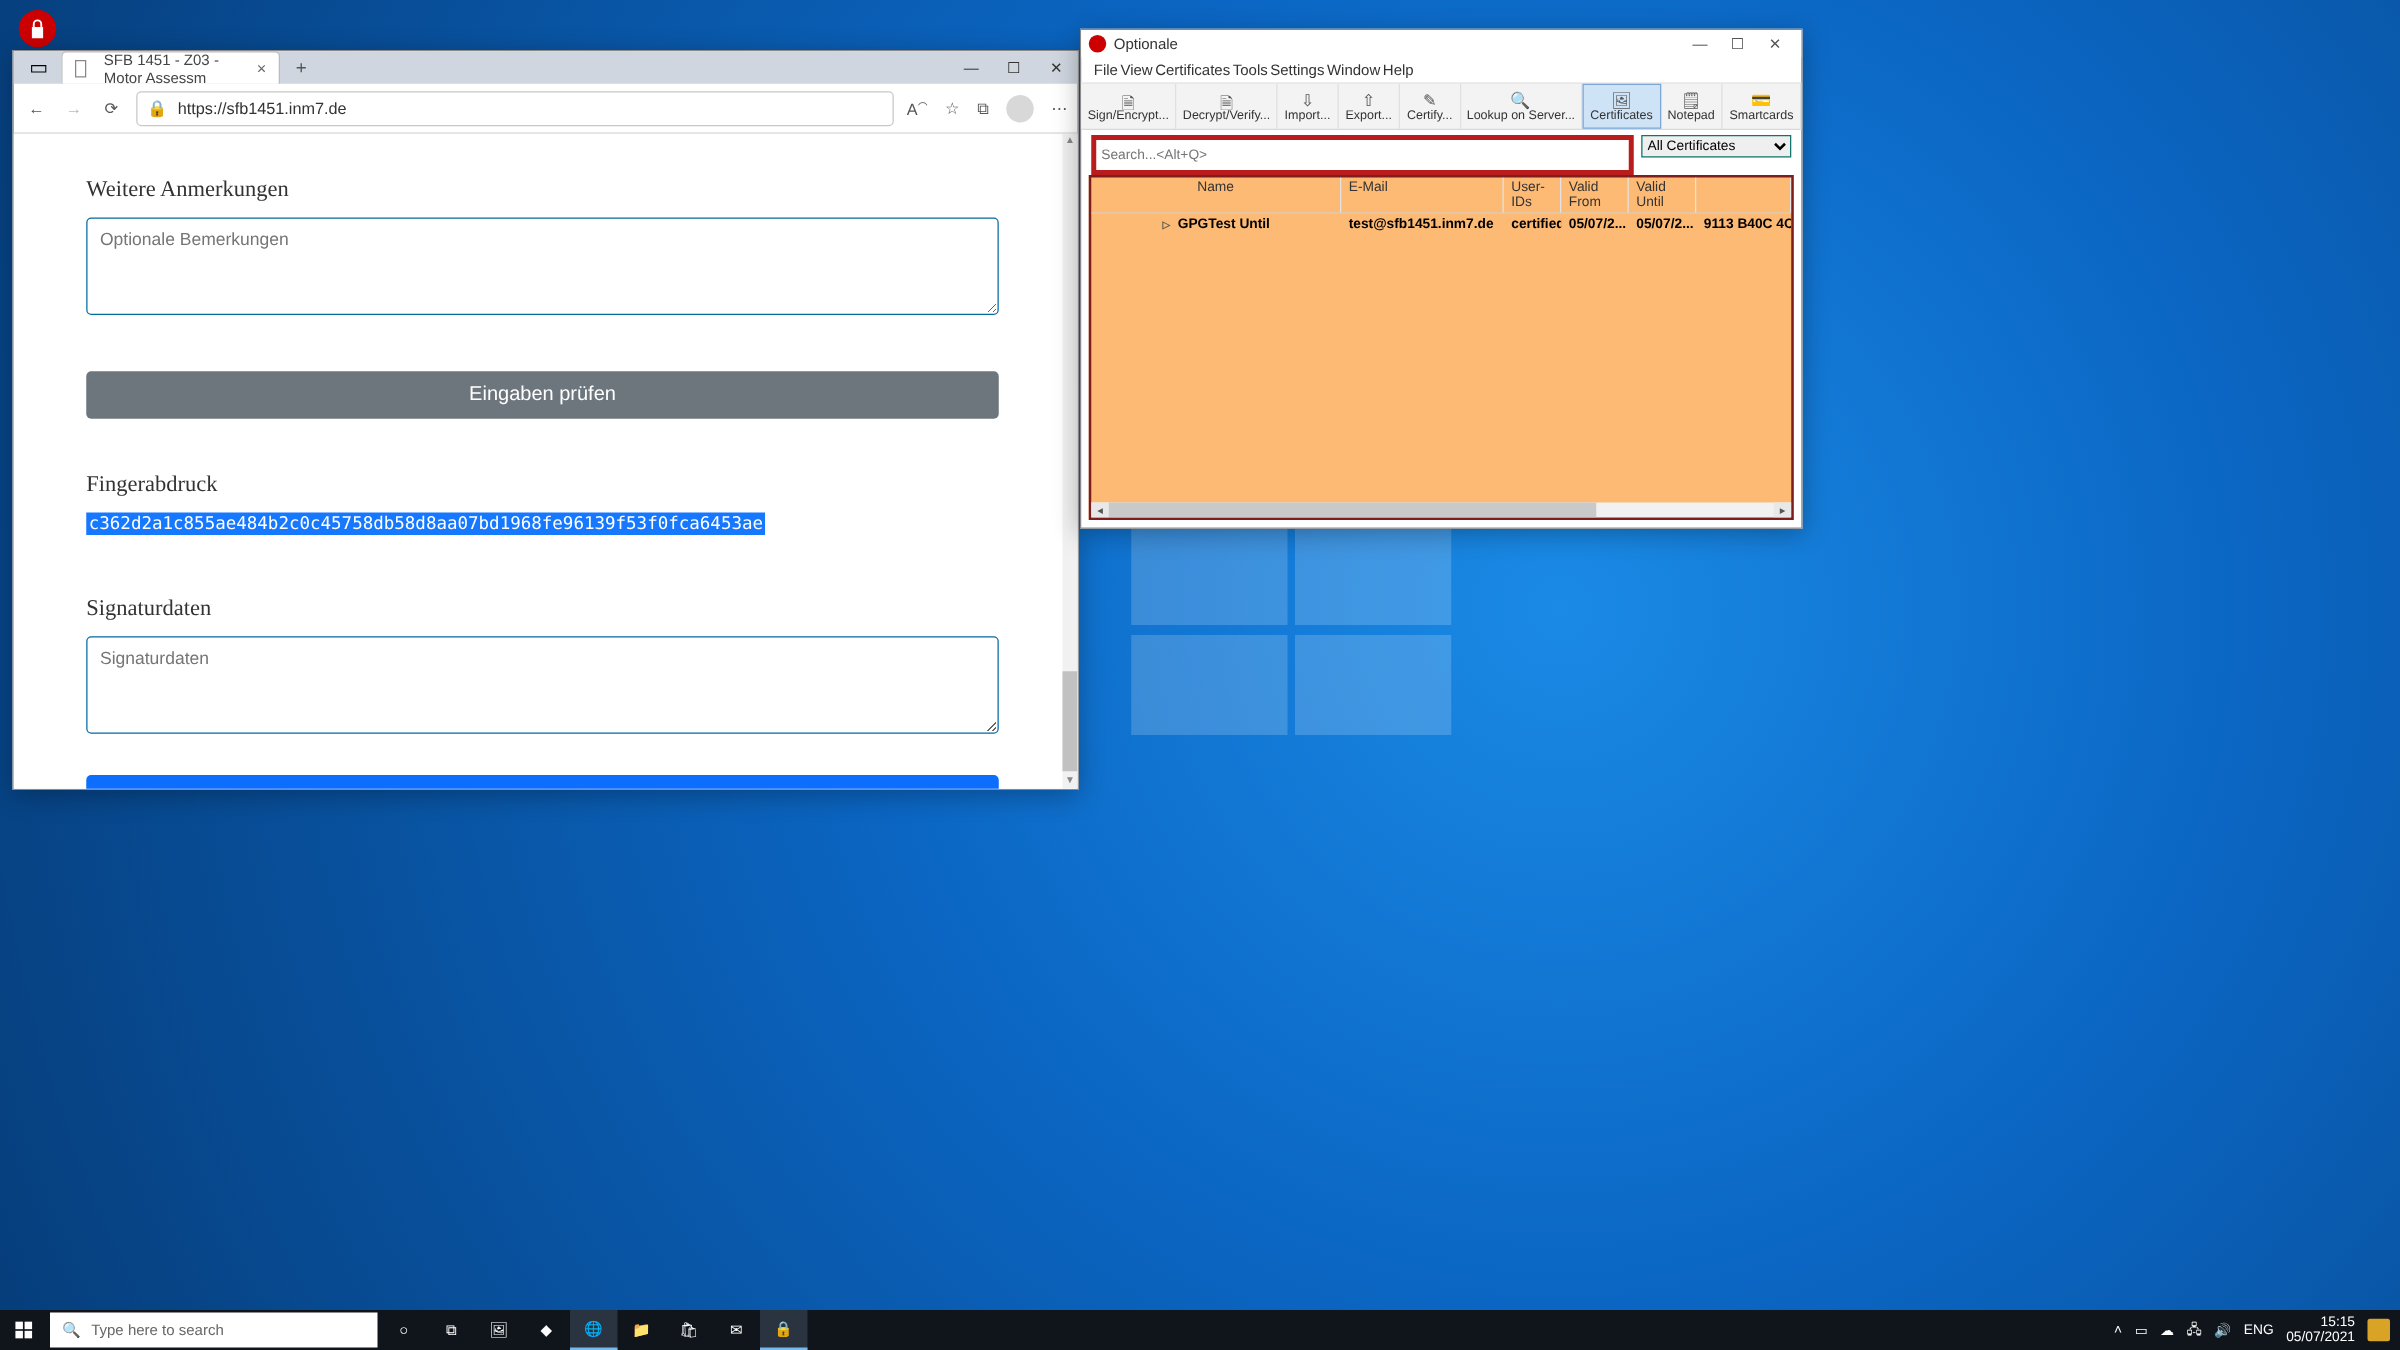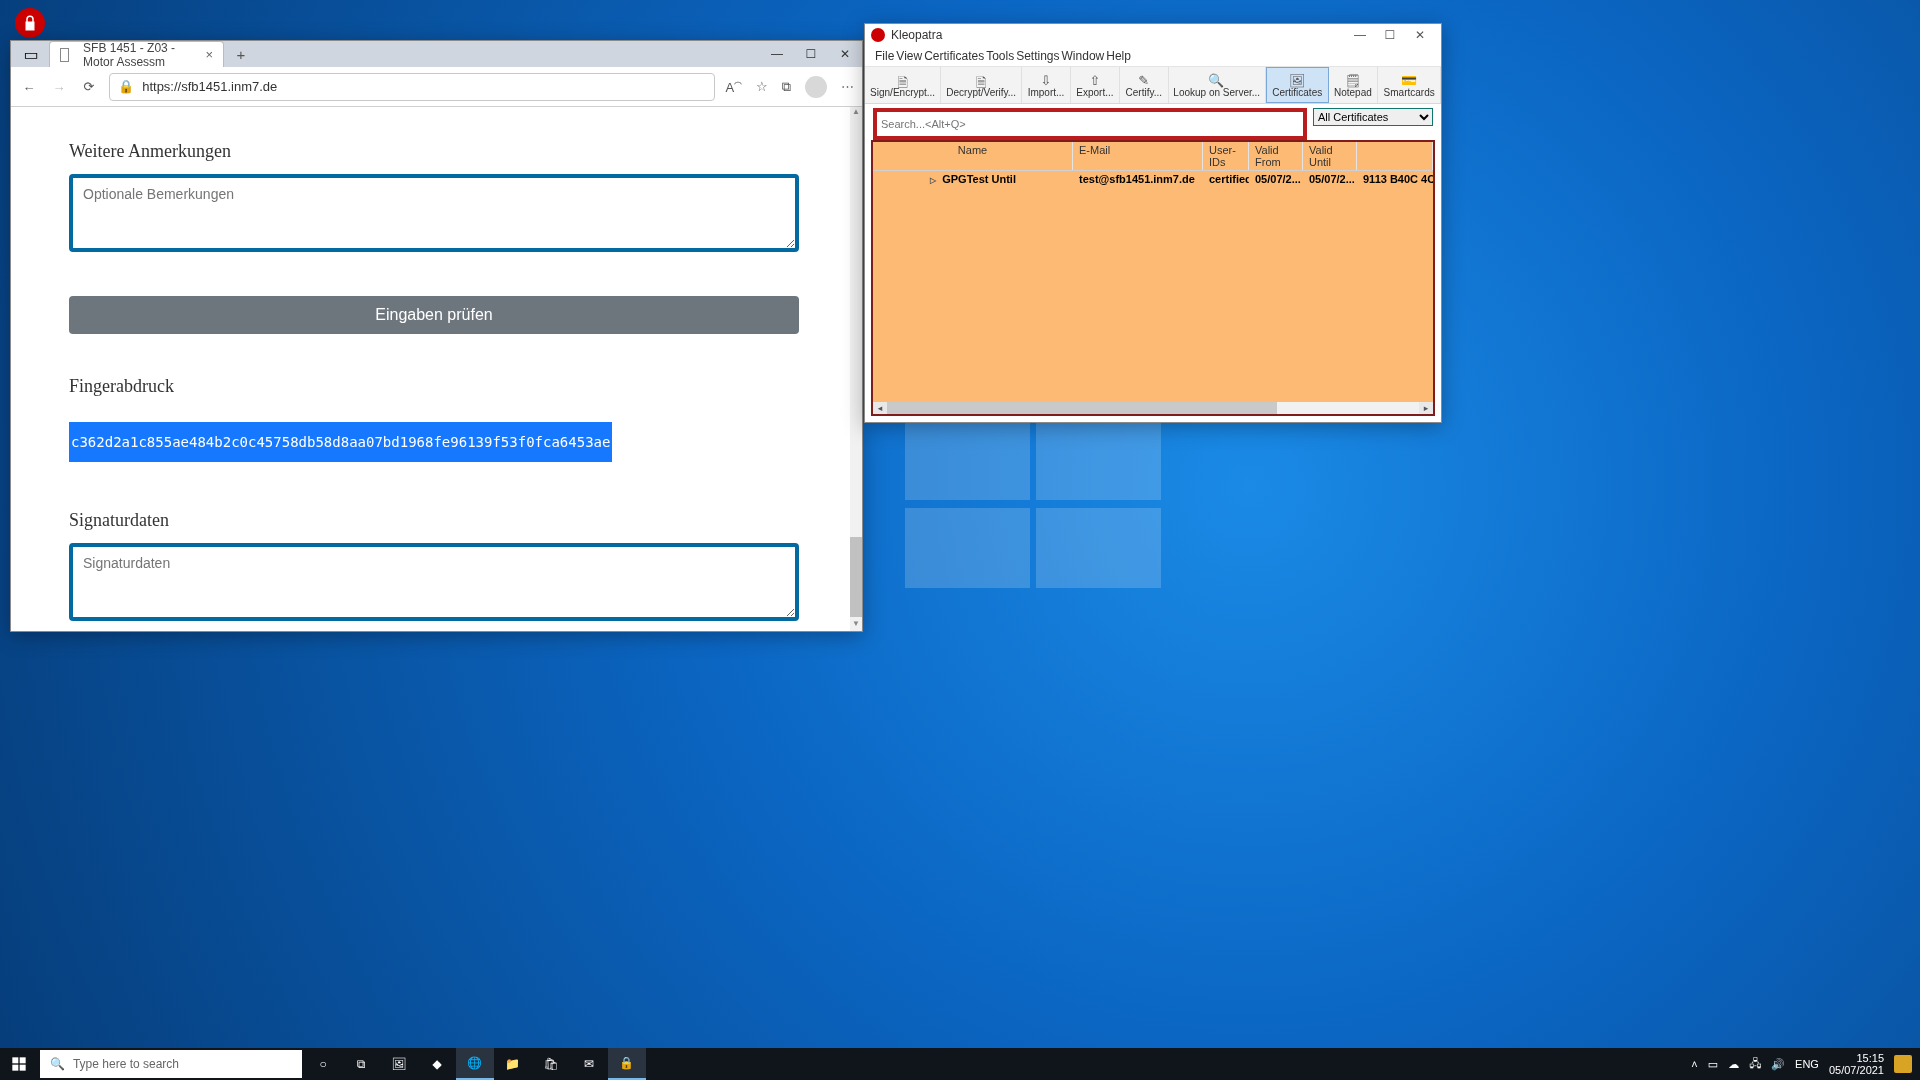--- a/index.html
+++ b/index.html
@@ -39,24 +39,24 @@
 .edge-addr .url { flex:1; display:flex; align-items:center; gap:8px; height:28px; border:1px solid #c8c8c8; border-radius:4px; padding:0 8px; }
 .edge-addr .url .lock{color:#666;}
 .edge-addr .url span{color:#333;}
 .edge-addr .right{display:flex;gap:14px;align-items:center;color:#555;}
 .edge-addr .right .avatar{width:22px;height:22px;border-radius:50%;background:#d8d8d8;}
 .edge-page { position:relative; flex:1; background:#fff; overflow:hidden; }
 .edge-scroll-track { position:absolute; right:0; top:0; bottom:0; width:12px; background:#f1f1f1; }
 .edge-scroll-thumb { position:absolute; right:0; width:12px; background:#c1c1c1; }
 .edge-content { padding:20px 58px 30px; color:#333; }
 .field-label { font-size:18px; color:#333; margin-top:14px; margin-bottom:12px;font-family:Liberation Serif, serif; }
-.textarea { width:730px; height:78px; border:4px solid #0369a1; border-radius:4px; padding:8px 10px; font-size:14px; color:#999; resize:vertical; }
+.textarea { width:730px; height:78px; border:1px solid #0369a1; border-radius:4px; padding:8px 10px; font-size:14px; color:#999; resize:vertical; }
 .btn-grey { width:730px; height:38px; margin-top:40px; background:#6d757d; color:#fff; border:none; border-radius:4px; font-size:16px; cursor:pointer; }
 .btn-blue { width:730px; height:38px; margin-top:28px; background:#0d6efd; color:#fff; border:none; border-radius:4px; font-size:16px; cursor:pointer; }
-.fingerprint-sel { display:inline-block; margin-top:13px; background:#1677ff; color:#fff; font-size:14px; padding:12px 2px; font-family:monospace; }
+.fingerprint-sel { display:inline-block; margin-top:0; background:#1677ff; color:#fff; font-size:14px; padding:1px 2px; font-family:monospace; }
 
 
 #kleo {
   position:absolute; left:864px; top:23px; width:578px; height:400px;
   background:#fff; border:1px solid #8a8a8a; box-shadow:0 4px 20px rgba(0,0,0,.3);
   display:flex; flex-direction:column;
 }
 .kleo-title { height:22px; background:#fff; display:flex; align-items:center; padding:0 6px; font-size:12px; color:#333; }
 .kleo-title .icon{width:14px;height:14px;border-radius:50%;background:#c00;margin-right:6px;}
 .kleo-title .spacer{flex:1;}
@@ -163,21 +163,21 @@
         <div style="position:absolute;top:0;width:12px;height:12px;text-align:center;font-size:8px;color:#888">▲</div>
         <div class="edge-scroll-thumb" style="top:430px;height:80px"></div>
         <div style="position:absolute;bottom:0;width:12px;height:12px;text-align:center;font-size:8px;color:#888">▼</div>
       </div>
     </div>
   </div>
 
   <div id="kleo">
     <div class="kleo-title">
       <span class="icon"></span>
-      <span>Kleopatra</span>
+      <span>Optionale</span>
       <span class="spacer"></span>
       <span class="wbtn">―</span>
       <span class="wbtn">☐</span>
       <span class="wbtn">✕</span>
     </div>
 
     <div class="kleo-menu">
       <span>File</span>
       <span>View</span>
       <span>Certificates</span>

